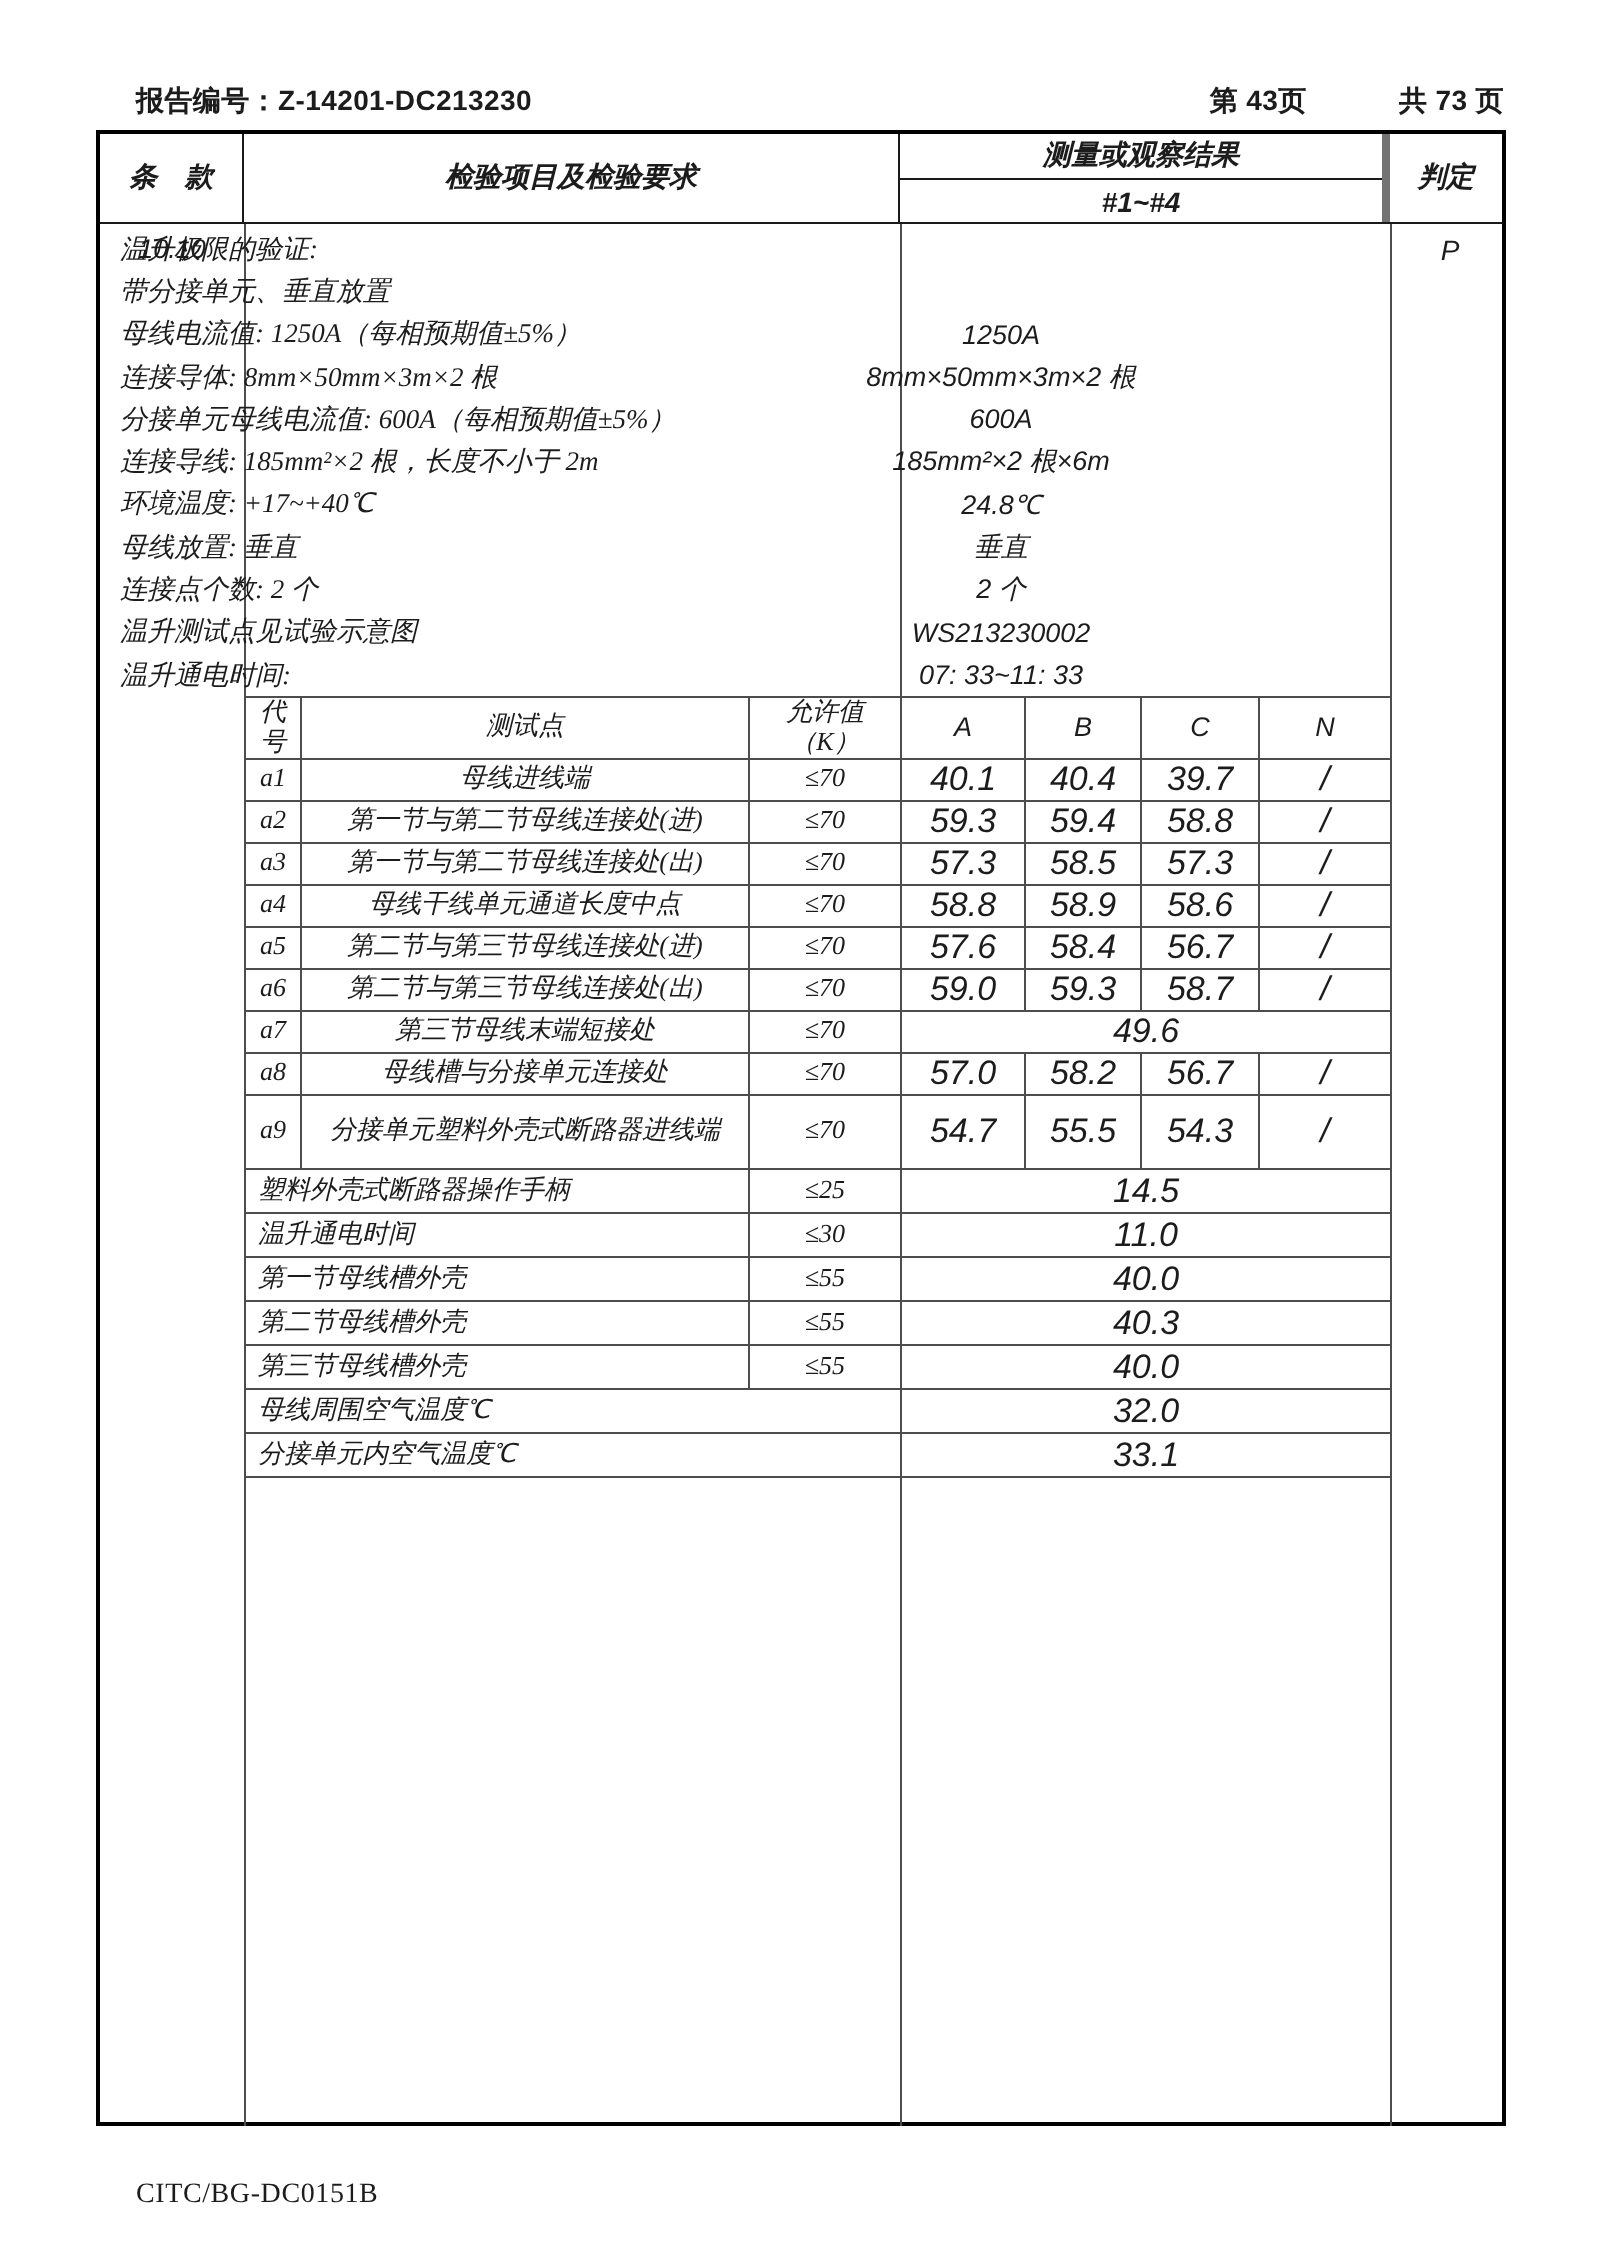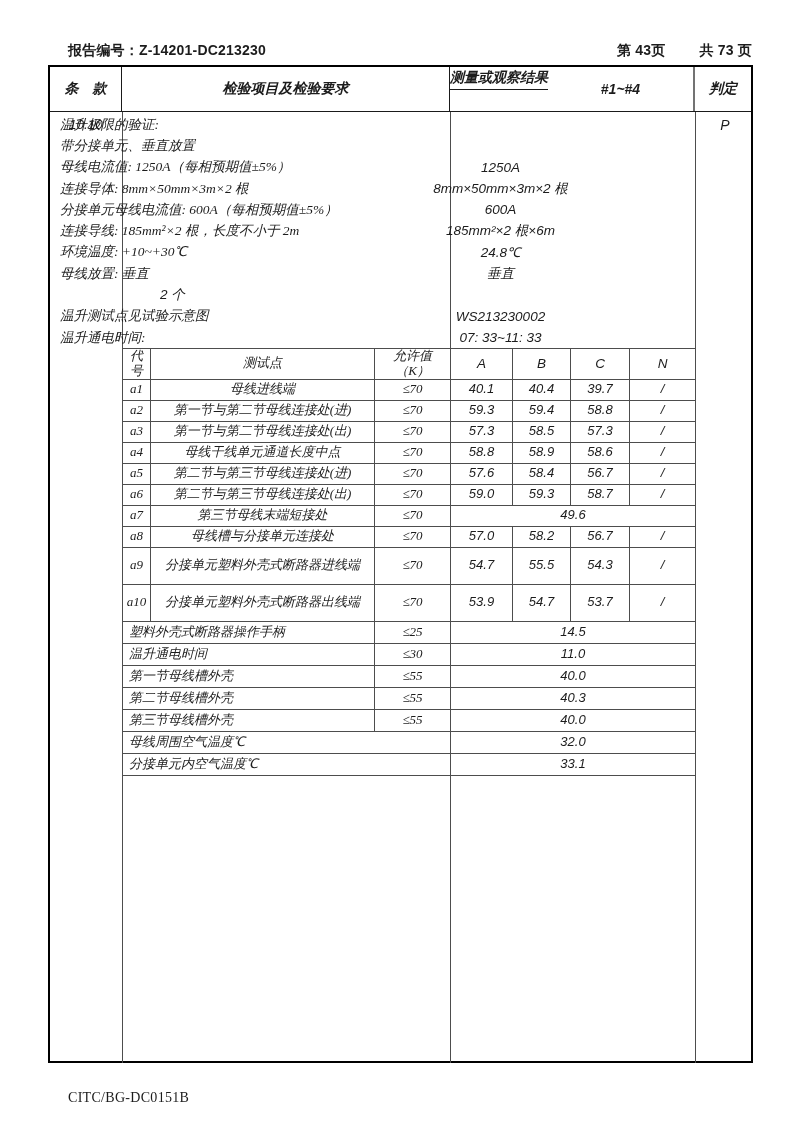--- a/index.html
+++ b/index.html
@@ -14,37 +14,37 @@
     overflow: hidden;
   }
   
   .runhead {
     position: absolute;
     left: 68px; right: 48px; top: 42px;
     display: flex; justify-content: space-between; align-items: baseline;
     font-family: "Liberation Sans", sans-serif;
     font-weight: 700; font-size: 14px; letter-spacing: 0.2px;
   }
-  .runhead .pageinfo span { margin-left: 30px; }
+  .runhead .pageinfo span { margin-left: 42px; }
   .runhead .pageinfo span:first-child { margin-left: 0; }
 
   
   .outer {
     position: absolute;
     left: 48px; top: 65px;
     width: 705px; height: 998px;
     border: 2px solid #000;
     font-style: italic;
   }
   .ohead { display: flex; height: 45px; border-bottom: 1px solid #1a1a1a;
     font-family: "Liberation Sans", sans-serif; font-weight: 700; font-size: 14px; }
   .ohead .c { display: flex; align-items: center; justify-content: center; }
   .oc1 { width: 72px; border-right: 1px solid #1a1a1a; }
   .oc2 { width: 328px; border-right: 1px solid #1a1a1a; }
-  .oc3 { width: 245px; border-right: 2px solid #737373; display: flex; }
+  .oc3 { width: 245px; border-right: 4px solid #737373; display: flex; flex-direction: column; }
   .oc3 .g { height: 23px; border-bottom: 1px solid #1a1a1a; display: flex; align-items: center; justify-content: center; }
   .oc3 .s { flex: 1; display: flex; align-items: center; justify-content: center; }
   .oc4 { flex: 1; }
 
   
   .obody { position: relative; height: 951px; }
   .vline { position: absolute; top: 0; bottom: 0; width: 1px; background: #4d4d4d; }
   .vl1 { left: 72px; } .vl2 { left: 400px; } .vl3 { left: 645px; }
 
   .clause-no {
@@ -72,21 +72,21 @@
   }
   table.temps td {
     border: 1px solid #4d4d4d;
     text-align: center; vertical-align: middle;
     padding: 0 2px; line-height: 1.15;
     overflow: hidden;
   }
   table.temps tr { height: 21px; }
   table.temps tr.hdr { height: 22px; }
   table.temps tr.tall { height: 37px; }
-  table.temps td.num { font-family: "Liberation Sans", sans-serif; font-size: 13px; }
+  table.temps td.num { font-family: "Liberation Sans", sans-serif; font-size: 17px; }
   table.temps td.left { text-align: left; padding-left: 6px; }
   table.temps tr.hdr td.abc { font-family: "Liberation Sans", sans-serif; font-size: 13.5px; }
   
   table.temps { border-left: none; border-right: none; }
 
   
   .foot {
     position: absolute; left: 68px; top: 1090px;
     font-family: "Liberation Serif", serif; font-size: 14px; letter-spacing: 0.3px;
   }
@@ -143,28 +143,29 @@
         </div>
         <div class="fl">
           <span class="it cjk">分接单元母线电流值: 600A（每相预期值±5%）</span>
           <span class="rs">600A</span>
         </div>
         <div class="fl">
           <span class="it cjk">连接导线: 185mm²×2 根，长度不小于 2m</span>
           <span class="rs">185mm²×2 根×6m</span>
         </div>
         <div class="fl">
-          <span class="it cjk">环境温度: +10~+30℃</span>
+          <span class="it cjk">环境温度: +17~+40℃</span>
           <span class="rs">24.8℃</span>
         </div>
         <div class="fl">
           <span class="it cjk">母线放置: 垂直</span>
           <span class="rs">垂直</span>
         </div>
         <div class="fl">
+          <span class="it cjk">连接点个数: 2 个</span>
           <span class="rs">2 个</span>
         </div>
         <div class="fl">
           <span class="it cjk">温升测试点见试验示意图</span>
           <span class="rs">WS213230002</span>
         </div>
         <div class="fl">
           <span class="it cjk">温升通电时间:</span>
           <span class="rs">07: 33~11: 33</span>
         </div>
@@ -261,29 +262,20 @@
         </tr>
         <tr class="tall">
           <td>a9</td>
           <td>分接单元塑料外壳式断路器进线端</td>
           <td>≤70</td>
           <td class="num">54.7</td>
           <td class="num">55.5</td>
           <td class="num">54.3</td>
           <td class="num">/</td>
         </tr>
-        <tr class="tall">
-          <td>a10</td>
-          <td>分接单元塑料外壳式断路器出线端</td>
-          <td>≤70</td>
-          <td class="num">53.9</td>
-          <td class="num">54.7</td>
-          <td class="num">53.7</td>
-          <td class="num">/</td>
-        </tr>
         <tr class="hdr">
           <td class="left" colspan="2">塑料外壳式断路器操作手柄</td>
           <td>≤25</td>
           <td class="num" colspan="4">14.5</td>
         </tr>
         <tr class="hdr">
           <td class="left" colspan="2">温升通电时间</td>
           <td>≤30</td>
           <td class="num" colspan="4">11.0</td>
         </tr>

